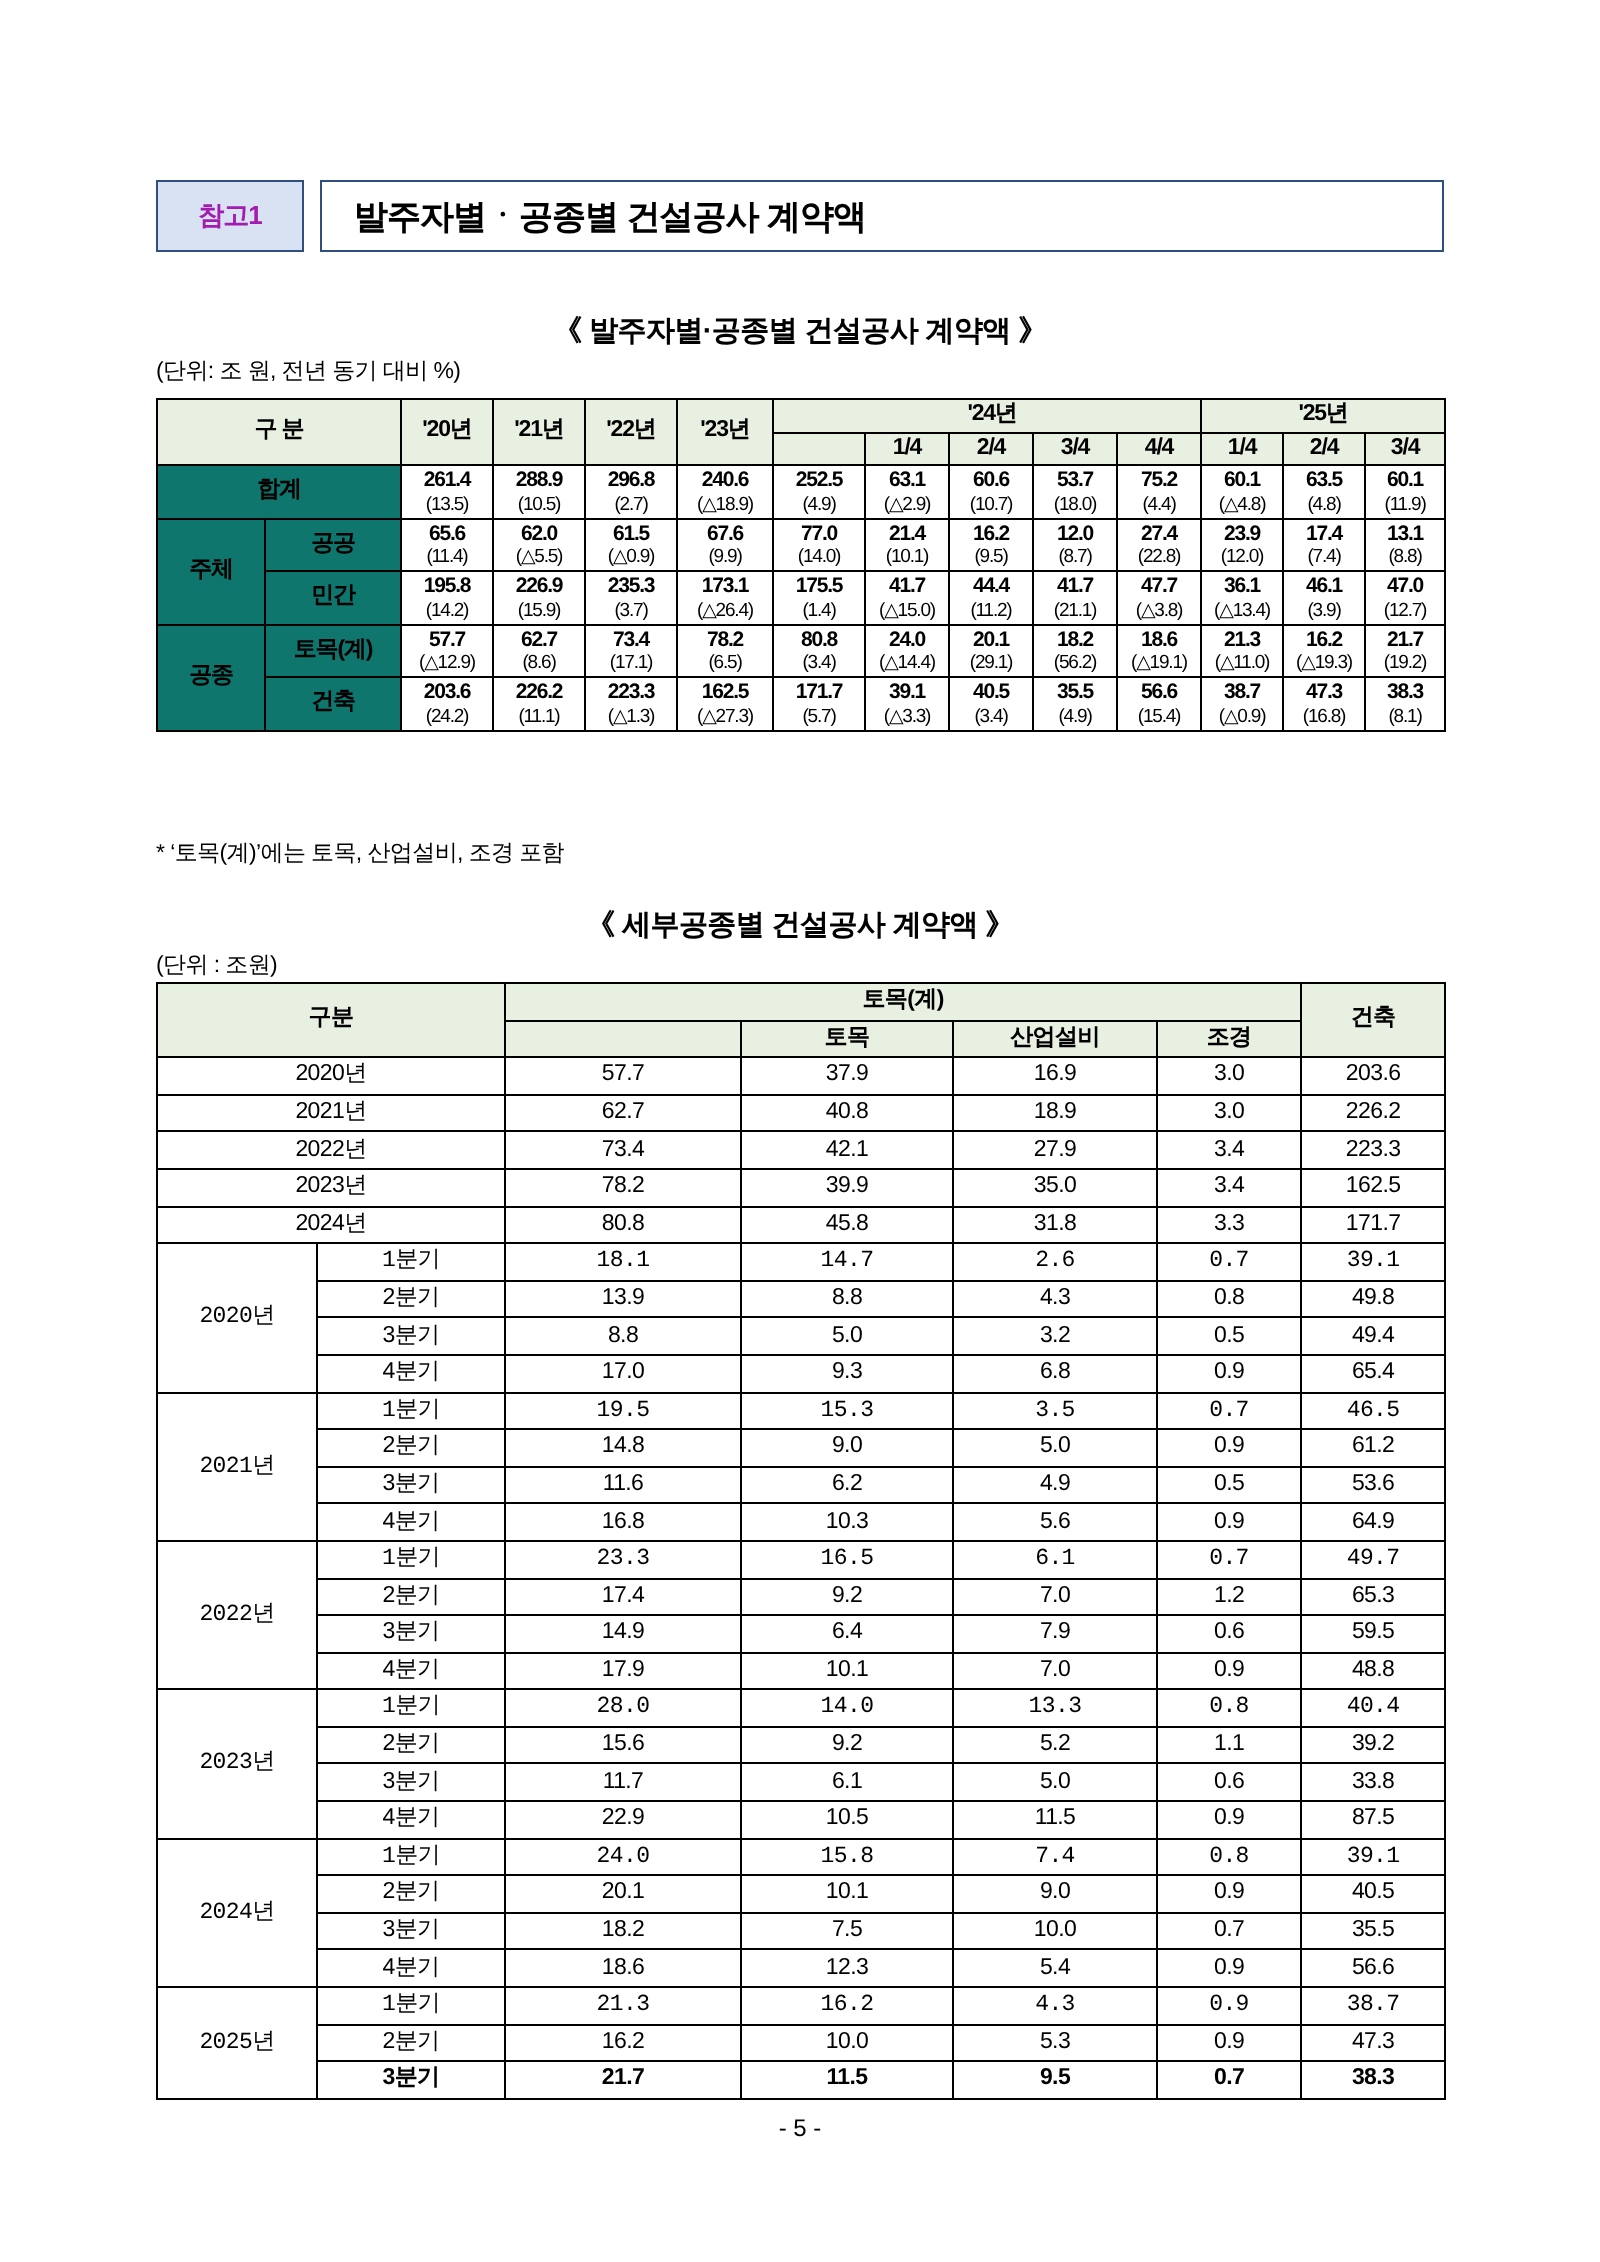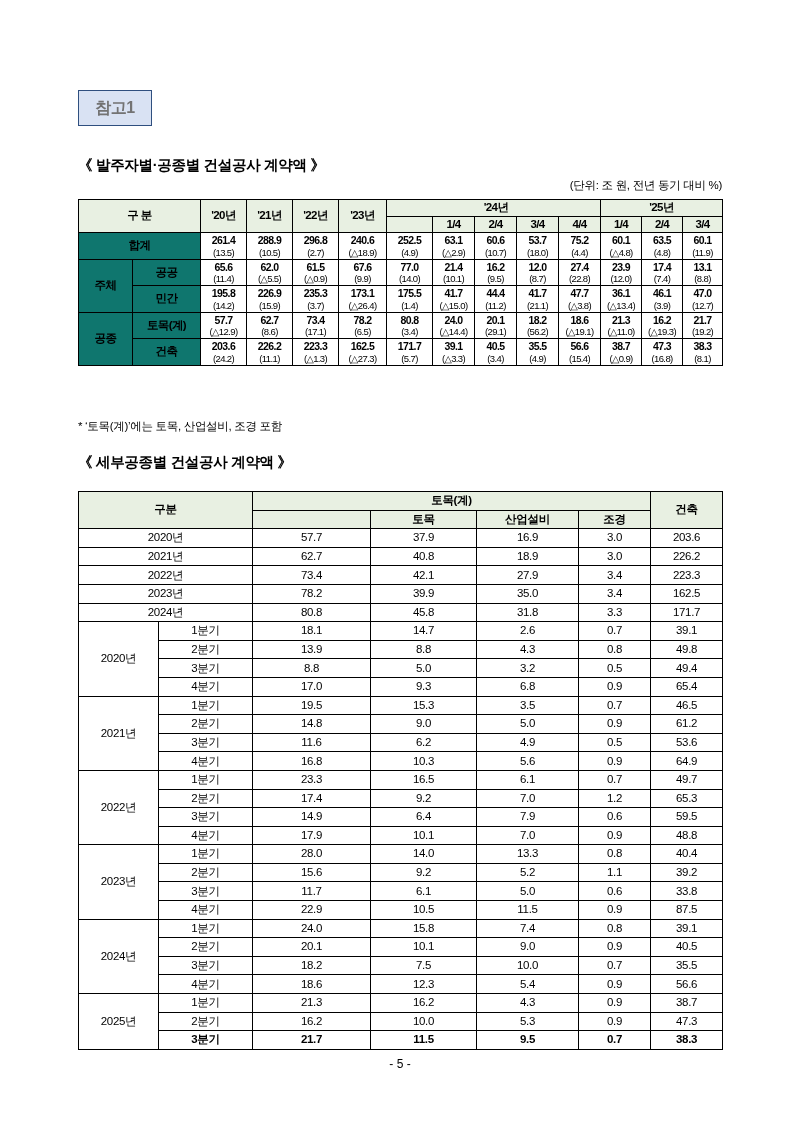--- a/index.html
+++ b/index.html
@@ -32,51 +32,50 @@
     display: flex;
     align-items: stretch;
   }
   .ref-badge {
     width: 72px;
     background: #d9e2f3;
     border: 1px solid #2f4f7f;
     display: flex;
     align-items: center;
     justify-content: center;
-    font-size: 16px;
+    font-size: 13px;
     font-weight: bold;
-    color: #737373;
+    color: #a21caf;
     letter-spacing: -0.5px;
   }
   .header-title-box {
     flex: 1;
     margin-left: 8px;
     border: 1px solid #2f4f7f;
     display: flex;
     align-items: center;
     padding-left: 16px;
     font-size: 17px;
     font-weight: bold;
     letter-spacing: -0.5px;
   }
   
   .section-title {
     position: absolute;
     width: 644px;
     left: 78px;
-    text-align: left;
+    text-align: center;
     font-size: 14.5px;
     font-weight: bold;
     letter-spacing: -0.3px;
   }
   .unit-note {
     position: absolute;
     width: 644px;
     left: 78px;
-    text-align: right;
     font-size: 11.5px;
     letter-spacing: -0.3px;
   }
   .foot-note {
     position: absolute;
     left: 78px;
     font-size: 11.5px;
     letter-spacing: -0.3px;
   }
   .page-num {
@@ -149,31 +148,32 @@
   .tbl2 th {
     background: #e8f0e2;
     font-weight: bold;
   }
   .tbl2 .yearcell {
     font-weight: normal;
   }
   .tbl2 .bold td, .tbl2 td.bold {
     font-weight: bold;
   }
-  .tbl2 .grp-top td { border-top: 1.4px solid #000; }
+  .tbl2 .grp-top td { border-top: 1.4px solid #000; font-family: Liberation Mono, monospace; }
   .tbl2 .botrow td { border-bottom: 1.6px solid #000; }
   .tbl2 .toprow td, .tbl2 .toprow th { border-top: 1.6px solid #000; }
 </style>
 </head>
 <body>
 
 <div class="page">
 
   <div class="header-row">
     <div class="ref-badge">참고1</div>
+    <div class="header-title-box">발주자별ㆍ공종별 건설공사 계약액</div>
   </div>
 
   <div class="section-title" style="top:156px;">《 발주자별·공종별 건설공사 계약액 》</div>
   <div class="unit-note" style="top:178px;">(단위: 조 원, 전년 동기 대비 %)</div>
 
   <table class="tbl1">
     <colgroup>
       <col style="width:54px">
         <col style="width:68px">
       <col style="width:46px">
@@ -470,20 +470,21 @@
             <span class="val">38.3</span>
             <span class="sub">(8.1)</span>
           </td>
       </tr>
     </tbody>
   </table>
 
   <div class="foot-note" style="top:419px;">* ‘토목(계)’에는 토목, 산업설비, 조경 포함</div>
 
   <div class="section-title" style="top:453px;">《 세부공종별 건설공사 계약액 》</div>
+  <div class="unit-note" style="top:475px;">(단위 : 조원)</div>
 
   <table class="tbl2">
     <colgroup>
       <col style="width:80px">
         <col style="width:94px">
       <col style="width:118px">
         <col style="width:106px">
         <col style="width:102px">
         <col style="width:72px">
       <col style="width:72px">

